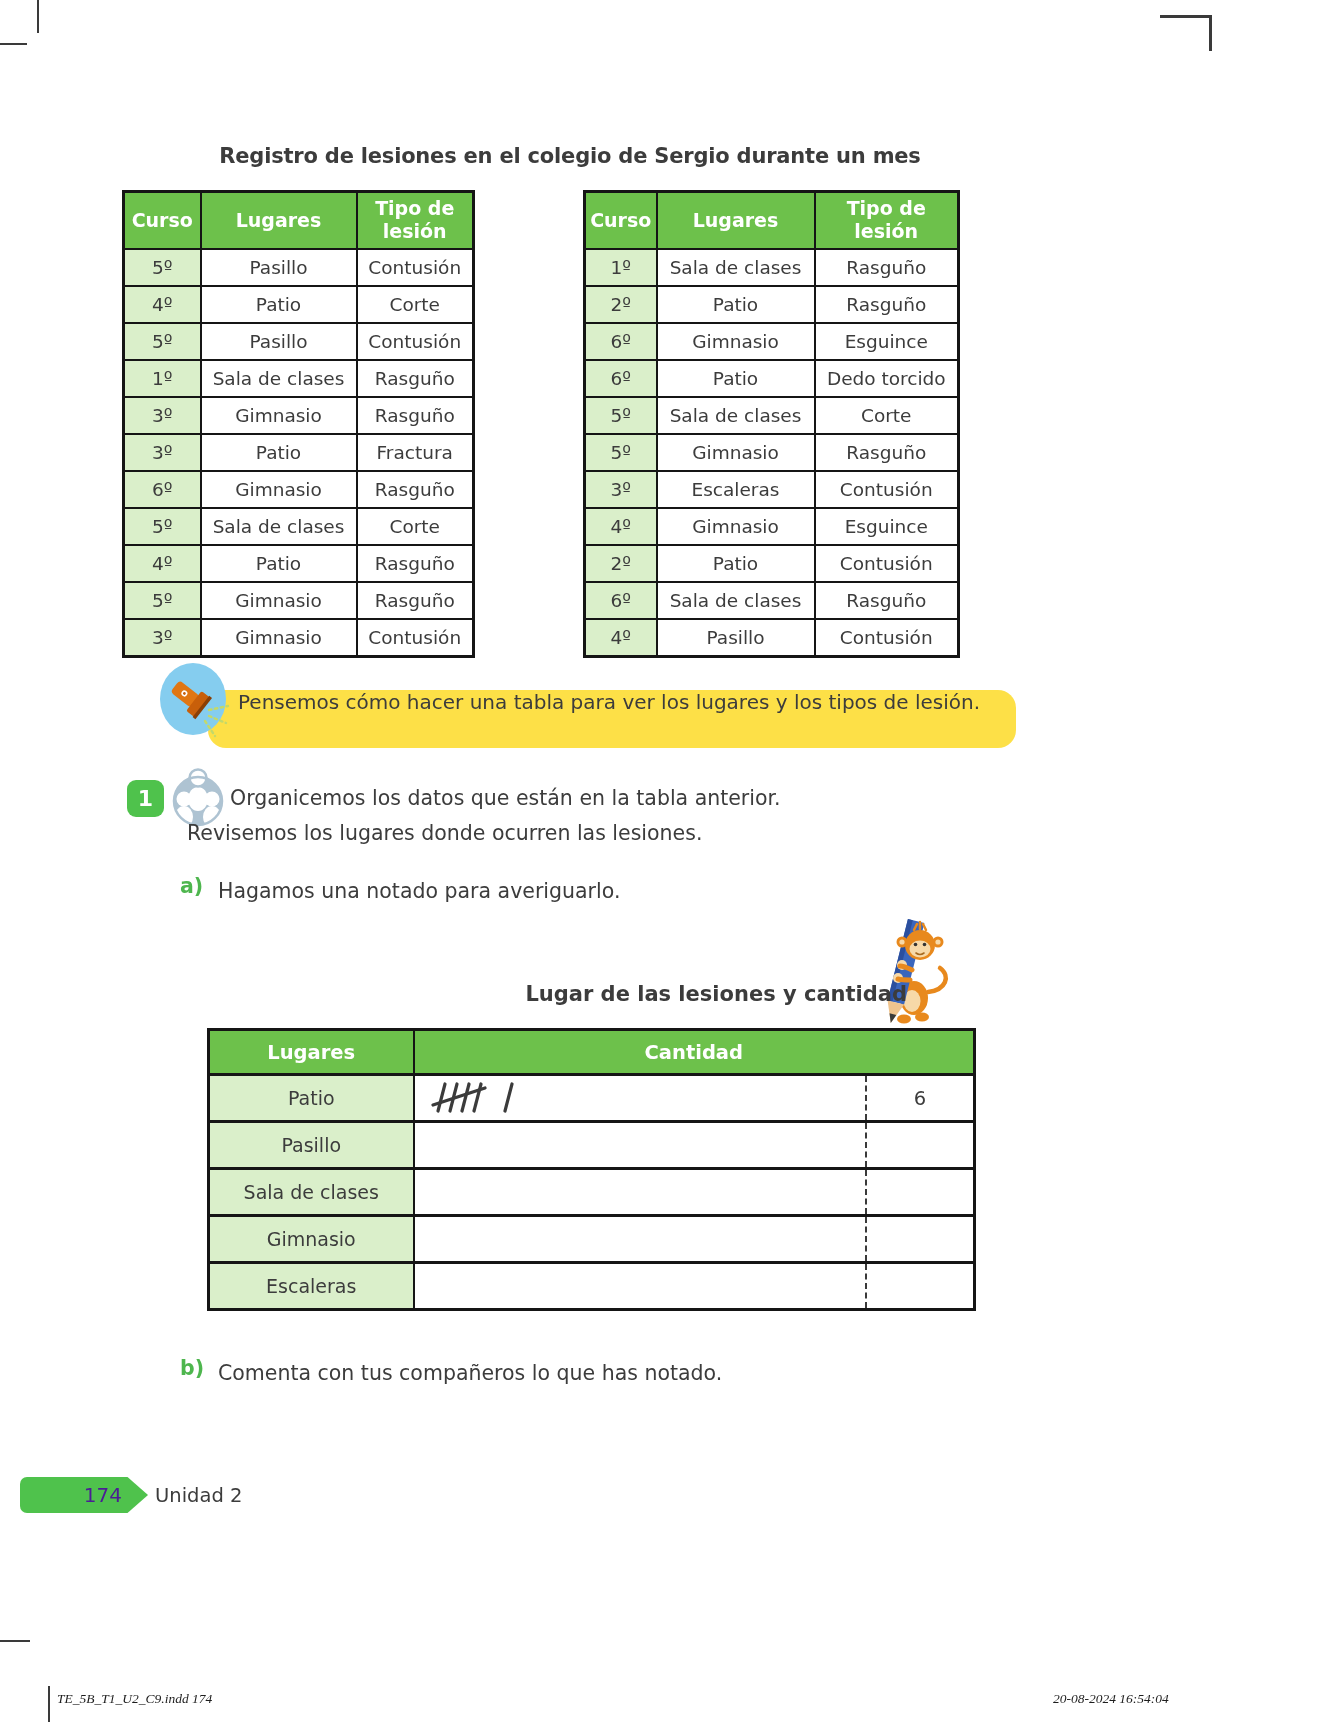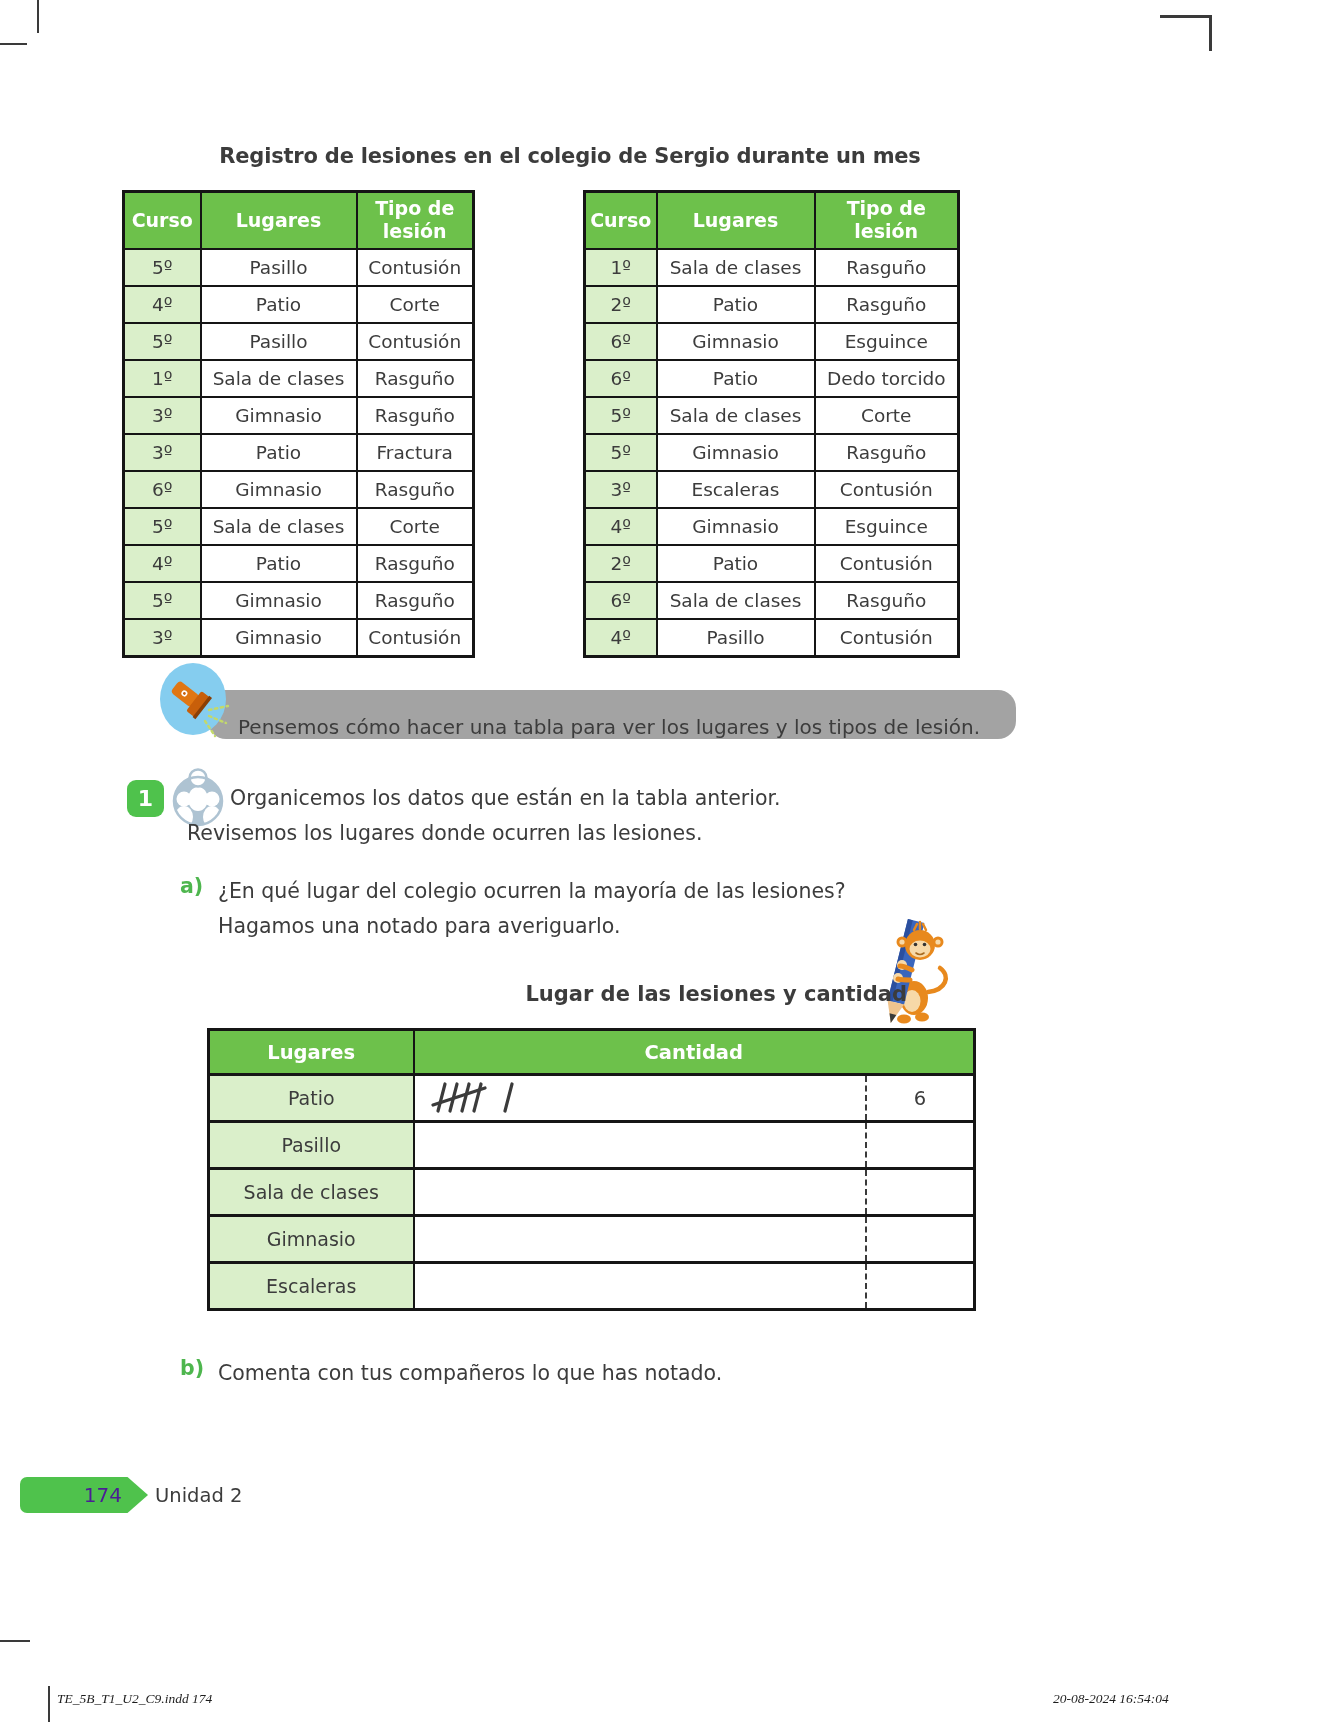--- a/index.html
+++ b/index.html
@@ -20,22 +20,22 @@
   .rec-table { border-collapse:collapse; table-layout:fixed; text-align:center;
     border:3px solid #151515; }
   .rec-table th { background:#6dc14b; color:#fff; font-size:19px; font-weight:bold;
     line-height:1.2; border:2px solid #151515; padding:0 2px; }
   .rec-table thead tr { height:57px;margin-top:44px; }
   .rec-table td { font-size:18.5px; border:2px solid #151515; background:#fff;
     height:35px; padding:0 2px; color:#3c3c3c; }
   .rec-table td.curso { background:#daefca; }
 
   
-  .callout-box { left:208px; top:690px; width:808px; height:49px; background:#a3a3a3;
-    border-radius:18px; display:flex; align-items:flex-end; }
+  .callout-box { left:208px; top:690px; width:808px; height:58px; background:#fde047;
+    border-radius:18px; display:flex; align-items:flex-start; }
   .callout-box span { padding-left:30px; font-size:20px; color:#3c3c3c; }
   .flash-wrap { left:159px; top:662px; z-index:2; }
 
   
   .num-badge { left:127px; top:780px; width:37px; height:37px; background:#4fc24c;
     border-radius:9px; color:#fff; font-size:22px; font-weight:bold;
     display:flex; align-items:center; justify-content:center; }
   .group-wrap { left:170px; top:765px; }
   .t20 { font-size:20.5px; color:#3c3c3c; }
   .intro-line { left:230px; top:786px; }
@@ -275,21 +275,20 @@
       <circle cx="28" cy="13" r="8.5" fill="#fff" stroke="#aec3d2" stroke-width="2.5"></circle>
       <circle cx="28" cy="36" r="24" fill="none" stroke="#aec3d2" stroke-width="2.5"></circle>
     </svg>
   </div>
   <div class="abs t20 intro-line">Organicemos los datos que están en la tabla anterior.</div>
   <div class="abs t20 sub-line">Revisemos los lugares donde ocurren las lesiones.</div>
 
   <div class="abs item item-a t20">
     <div class="lbl">a)</div>
     <div class="lines">
-      <div>¿En qué lugar del colegio ocurren la mayoría de las lesiones?</div>
       <div>Hagamos una notado para averiguarlo.</div>
     </div>
   </div>
 
   <div class="abs monkey-wrap">
     <svg width="105" height="115" viewBox="0 0 105 115">
       <path d="M74,74 C92,72 97,58 86,50" fill="none" stroke="#e8891d" stroke-width="4.5" stroke-linecap="round"></path>
       <ellipse cx="60" cy="80" rx="14" ry="17" fill="#e8891d"></ellipse>
       <ellipse cx="58" cy="83" rx="8.5" ry="11" fill="#f7d9a8"></ellipse>
       <ellipse cx="50" cy="101" rx="7" ry="4.5" fill="#e8891d"></ellipse>

